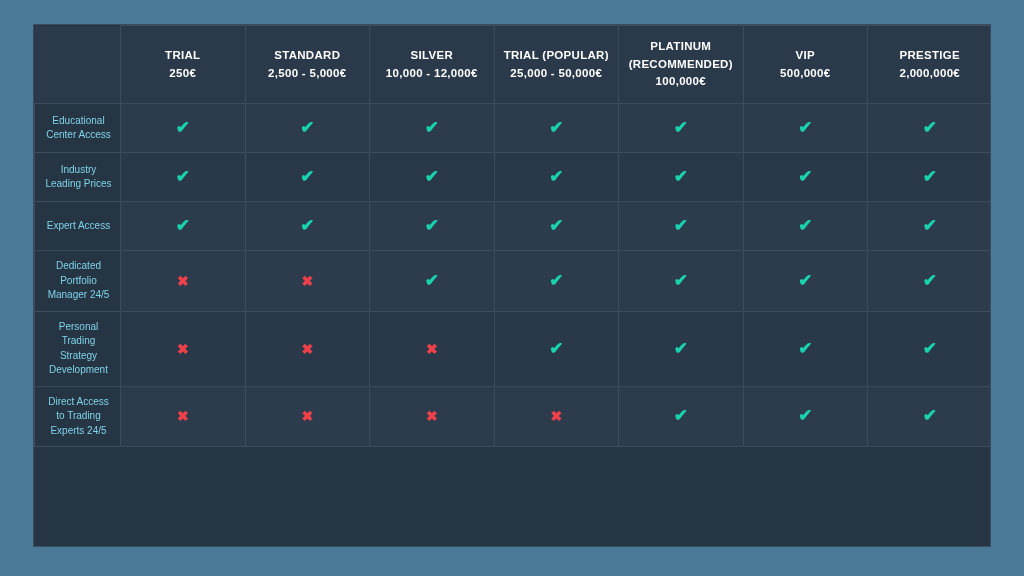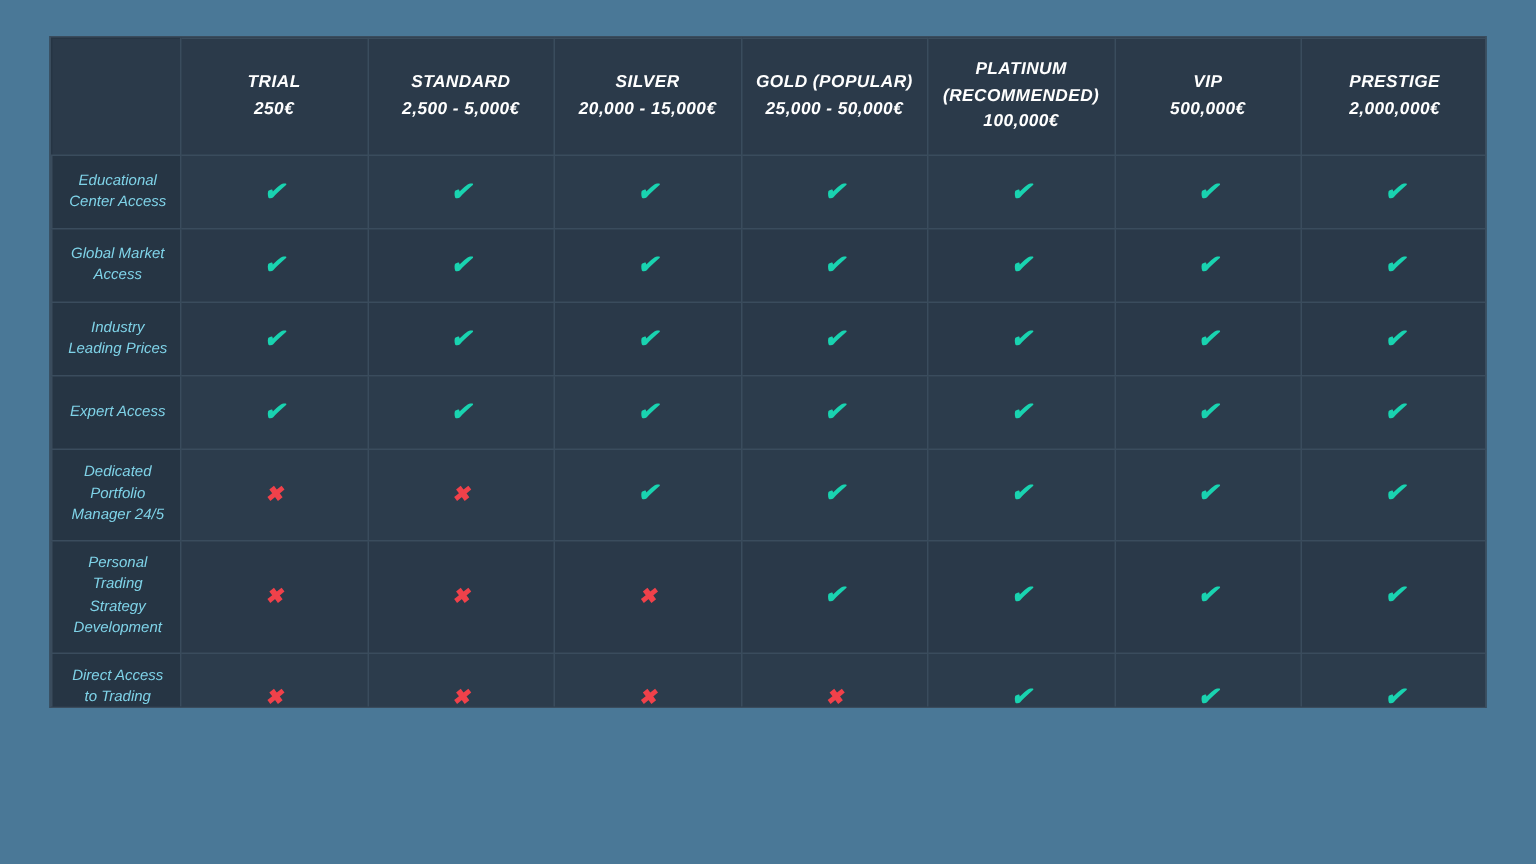--- a/index.html
+++ b/index.html
@@ -14,22 +14,21 @@
     background:#4a7897;
   }
   .table-wrap{
     position:absolute;
     left:33px;top:24px;
     width:958px;
     background:#263544;
     border:1px solid #3a4c5d;
     box-sizing:border-box;
     overflow:hidden;
-    height:448px;
-    font-style:italic;
+    height:523px;
   }
   table{
     border-collapse:collapse;
     width:100%;
     table-layout:fixed;
   }
   th,td{
     border:1px solid #3a4c5d;
     vertical-align:middle;
     padding:0;
@@ -103,25 +102,25 @@
             <span class="plan-price">250€</span>
           </th>
 
           <th class="col-plan">
             <span class="plan-name">STANDARD</span>
             <span class="plan-price">2,500 - 5,000€</span>
           </th>
 
           <th class="col-plan">
             <span class="plan-name">SILVER</span>
-            <span class="plan-price">20,000 - 15,000€</span>
-          </th>
-
-          <th class="col-plan">
-            <span class="plan-name">GOLD (POPULAR)</span>
+            <span class="plan-price">10,000 - 12,000€</span>
+          </th>
+
+          <th class="col-plan">
+            <span class="plan-name">TRIAL (POPULAR)</span>
             <span class="plan-price">25,000 - 50,000€</span>
           </th>
 
           <th class="col-plan">
             <span class="plan-name">PLATINUM (RECOMMENDED)</span>
             <span class="plan-price">100,000€</span>
           </th>
 
           <th class="col-plan">
             <span class="plan-name">VIP</span>
@@ -130,30 +129,20 @@
 
           <th class="col-plan">
             <span class="plan-name">PRESTIGE</span>
             <span class="plan-price">2,000,000€</span>
           </th>
         </tr>
       </thead>
       <tbody id="tbody">
           <tr>
             <td class="feature col-feature">Educational Center Access</td>
-            <td class="cell col-plan"><span class="mark yes">✔</span></td>
-            <td class="cell col-plan"><span class="mark yes">✔</span></td>
-            <td class="cell col-plan"><span class="mark yes">✔</span></td>
-            <td class="cell col-plan"><span class="mark yes">✔</span></td>
-            <td class="cell col-plan"><span class="mark yes">✔</span></td>
-            <td class="cell col-plan"><span class="mark yes">✔</span></td>
-            <td class="cell col-plan"><span class="mark yes">✔</span></td>
-          </tr>
-          <tr class="r-alt">
-            <td class="feature col-feature">Global Market Access</td>
             <td class="cell col-plan"><span class="mark yes">✔</span></td>
             <td class="cell col-plan"><span class="mark yes">✔</span></td>
             <td class="cell col-plan"><span class="mark yes">✔</span></td>
             <td class="cell col-plan"><span class="mark yes">✔</span></td>
             <td class="cell col-plan"><span class="mark yes">✔</span></td>
             <td class="cell col-plan"><span class="mark yes">✔</span></td>
             <td class="cell col-plan"><span class="mark yes">✔</span></td>
           </tr>
           <tr class="r-alt">
             <td class="feature col-feature">Industry Leading Prices</td>

